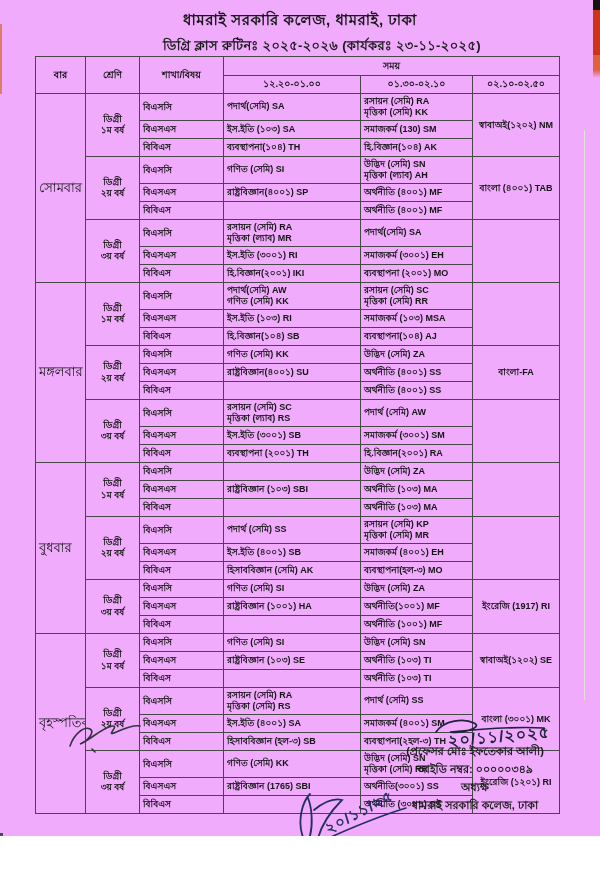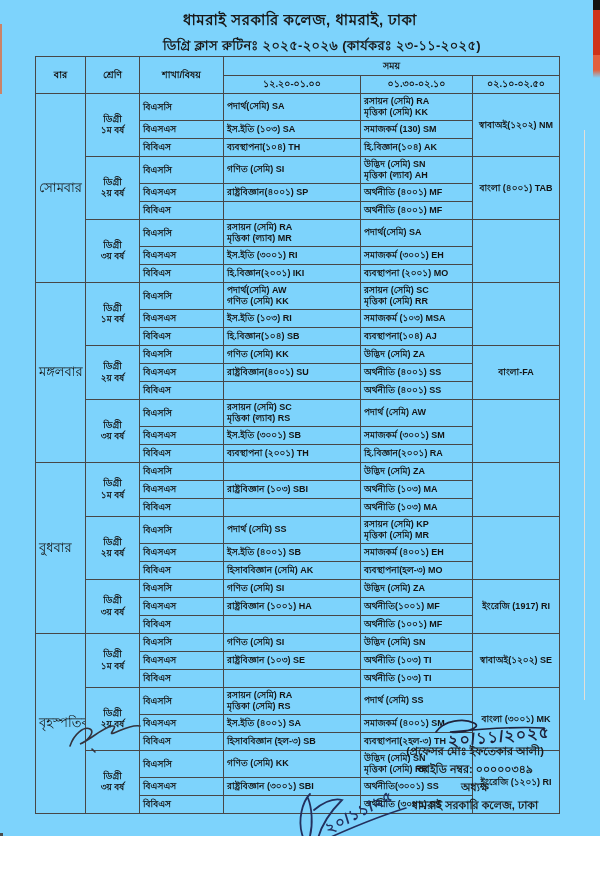--- a/index.html
+++ b/index.html
@@ -1,17 +1,17 @@
 <!DOCTYPE html>
 <html><head>
 <meta charset="utf-8">
 <style>
   html,body{margin:0;padding:0;}
   body{font-family:"Liberation Sans","DejaVu Sans",sans-serif;background:#e9e7e2;}
-  #page{position:relative;width:600px;height:875px;background:#7dd3fc;overflow:hidden;margin:0 auto;}
+  #page{position:relative;width:600px;height:875px;background:#f0abfc;overflow:hidden;margin:0 auto;}
 
   
   .title-wrap{position:absolute;top:8px;left:0;width:600px;text-align:center;color:#181818;}
   .title-line1{font-size:15px;font-weight:bold;letter-spacing:.5px;}
   .title-line2{font-size:13px;font-weight:bold;margin-top:3px;letter-spacing:.4px;margin-left:44px;}
 
   
   table.routine{position:absolute;left:35px;top:56px;width:524px;border-collapse:collapse;table-layout:fixed;font-size:9px;color:#141414;}
   table.routine th,table.routine td{border:1px solid #474747;padding:1px 3px;overflow:hidden;}
   table.routine th{font-weight:bold;font-size:9.5px;text-align:center;}
@@ -443,21 +443,21 @@
           </td>
           <td class="slot-cell">
             <div class="cell-line">উদ্ভিদ (সেমি) SN</div>
             <div class="cell-line">মৃত্তিকা (সেমি) RR</div>
           </td>
           <td class="slot3-cell" rowspan="3">ইংরেজি (১২০১) RI</td>
         </tr>
         <tr class="srow">
           <td class="section-cell">বিএসএস</td>
           <td class="slot-cell">
-            <div class="cell-line">রাষ্ট্রবিজ্ঞান (৩০০১) SBI</div>
+            <div class="cell-line">রাষ্ট্রবিজ্ঞান (1765) SBI</div>
           </td>
           <td class="slot-cell">
             <div class="cell-line">অর্থনীতি(৩০০১) SS</div>
           </td>
         </tr>
         <tr class="srow">
           <td class="section-cell">বিবিএস</td>
           <td class="slot-cell"></td>
           <td class="slot-cell">
             <div class="cell-line">অর্থনীতি (৩০০১) SS</div>

